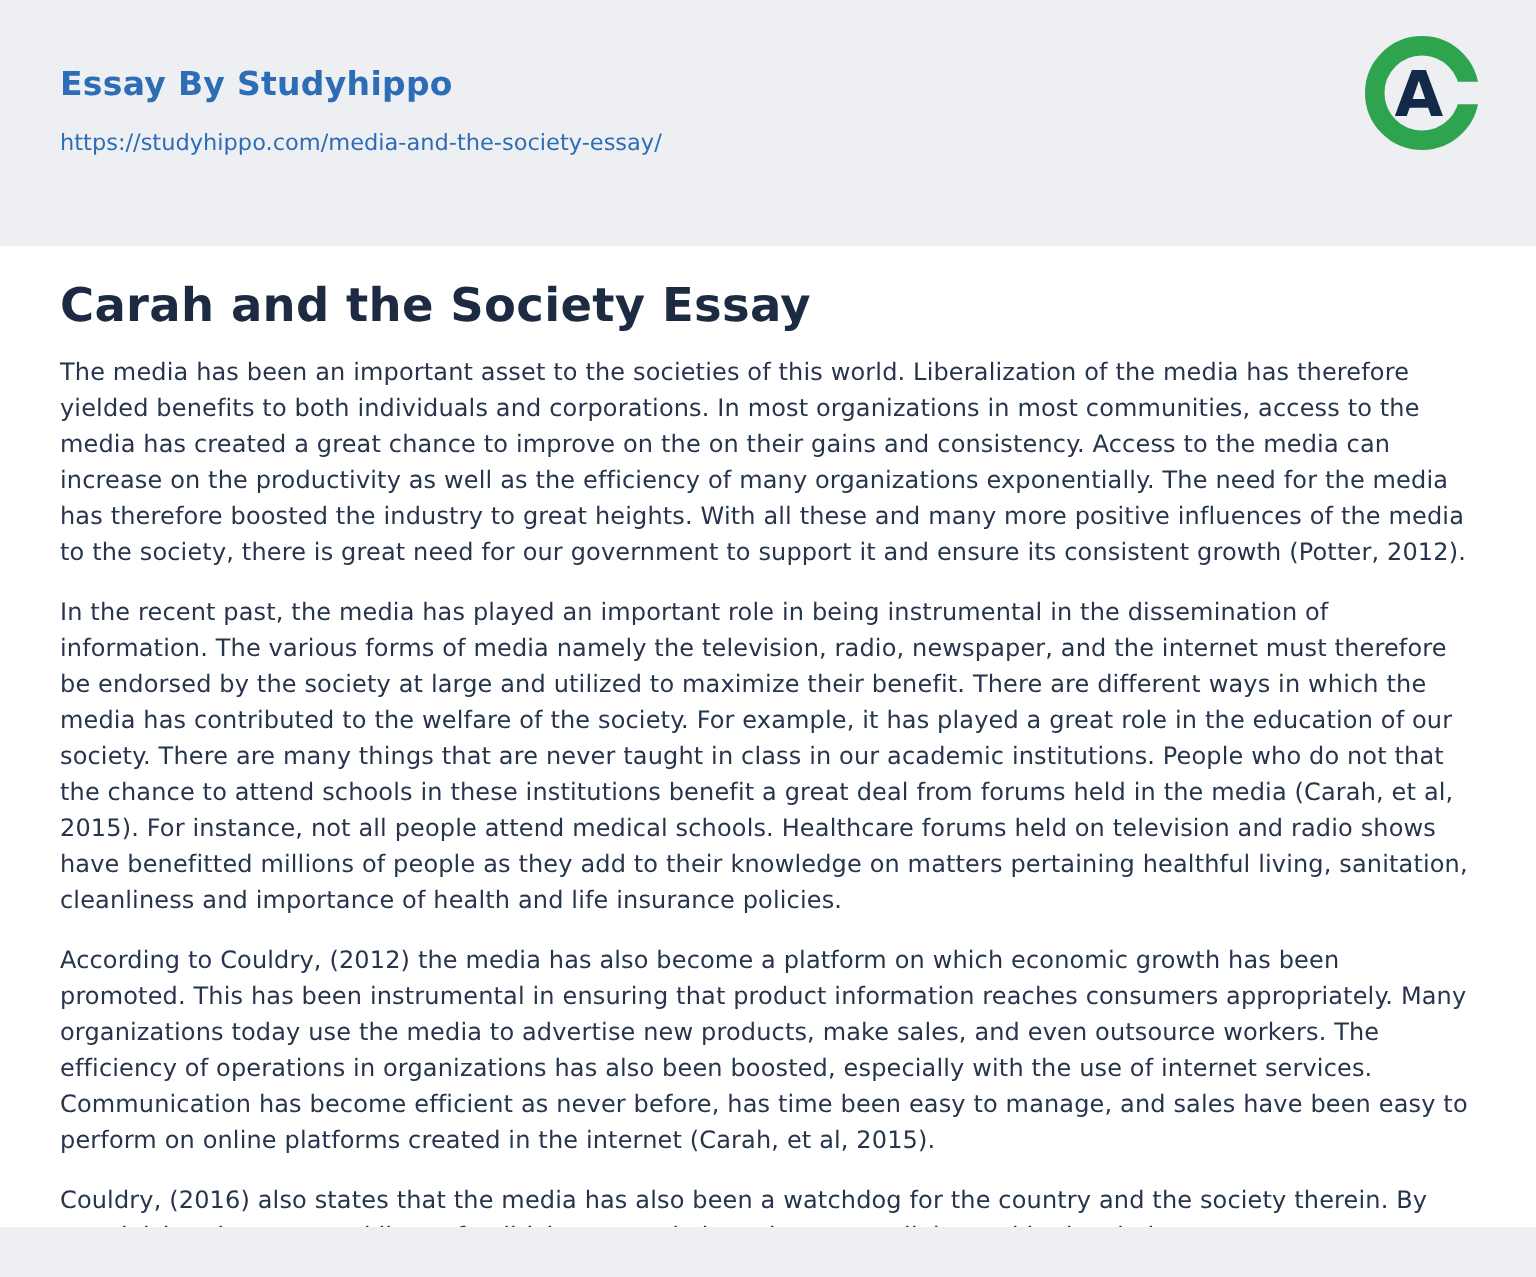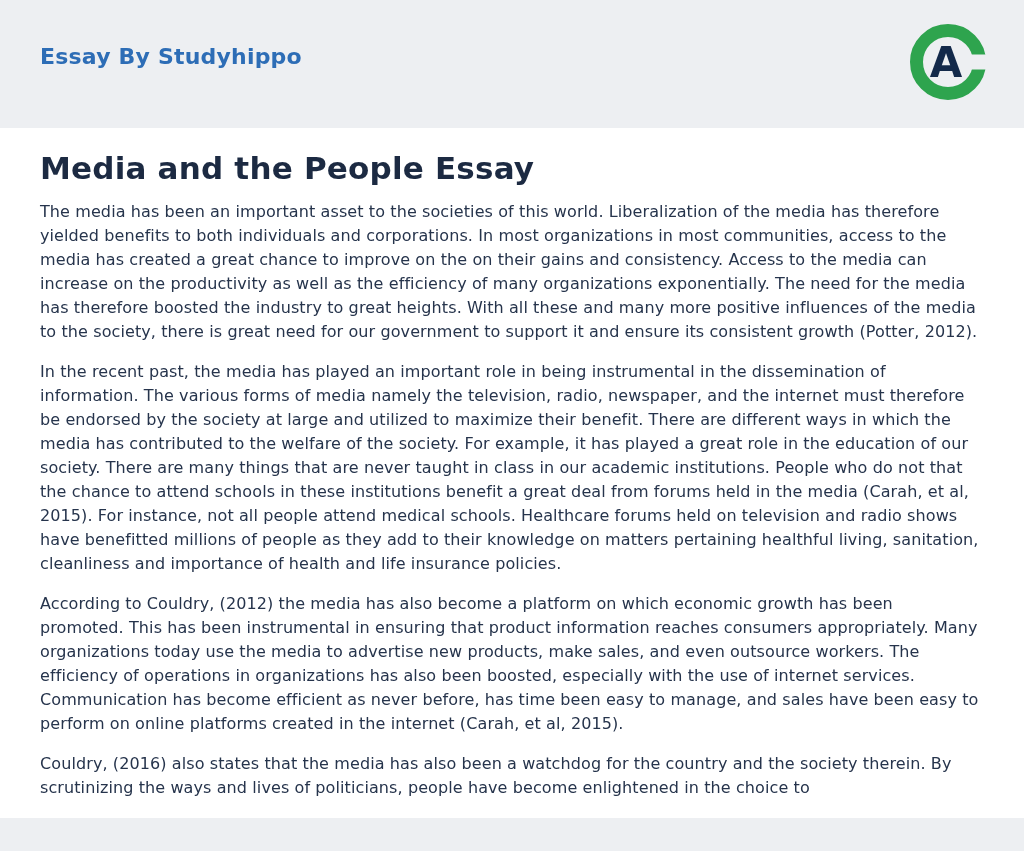--- a/index.html
+++ b/index.html
@@ -7,21 +7,21 @@
   body {
     font-family: "DejaVu Sans", "Liberation Sans", sans-serif;
     background: #ffffff;
     overflow: hidden;
     position: relative;
   }
 
   
   .page-header {
     background: #edeff2;
-    height: 128px;
+    height: 164px;
     padding: 0 40px;
     position: relative;
   }
   .source-title {
     color: #2d6db6;
     font-size: 22px;
     font-weight: bold;
     padding-top: 44px;
     letter-spacing: 0.2px;
   }
@@ -96,30 +96,31 @@
     width: 100%;
     height: 33px;
     background: #edeff2;
   }
 </style>
 </head>
 <body>
 
 <header class="page-header">
   <div class="source-title">Essay By Studyhippo</div>
+  <a class="source-url">https://studyhippo.com/media-and-the-society-essay/</a>
 
   <div class="logo">
     <div class="logo-ring"></div>
     <div class="logo-gap"></div>
     <div class="logo-letter">A</div>
   </div>
 </header>
 
 <main class="article">
-  <h1 class="article-title">Media and the People Essay</h1>
+  <h1 class="article-title">Carah and the Society Essay</h1>
   <div class="article-body">
       <p>The media has been an important asset to the societies of this world. Liberalization of the media has therefore yielded benefits to both individuals and corporations. In most organizations in most communities, access to the media has created a great chance to improve on the on their gains and consistency. Access to the media can increase on the productivity as well as the efficiency of many organizations exponentially. The need for the media has therefore boosted the industry to great heights. With all these and many more positive influences of the media to the society, there is great need for our government to support it and ensure its consistent growth (Potter, 2012).</p>
       <p>In the recent past, the media has played an important role in being instrumental in the dissemination of information. The various forms of media namely the television, radio, newspaper, and the internet must therefore be endorsed by the society at large and utilized to maximize their benefit. There are different ways in which the media has contributed to the welfare of the society. For example, it has played a great role in the education of our society. There are many things that are never taught in class in our academic institutions. People who do not that the chance to attend schools in these institutions benefit a great deal from forums held in the media (Carah, et al, 2015). For instance, not all people attend medical schools. Healthcare forums held on television and radio shows have benefitted millions of people as they add to their knowledge on matters pertaining healthful living, sanitation, cleanliness and importance of health and life insurance policies.</p>
       <p>According to Couldry, (2012) the media has also become a platform on which economic growth has been promoted. This has been instrumental in ensuring that product information reaches consumers appropriately. Many organizations today use the media to advertise new products, make sales, and even outsource workers. The efficiency of operations in organizations has also been boosted, especially with the use of internet services. Communication has become efficient as never before, has time been easy to manage, and sales have been easy to perform on online platforms created in the internet (Carah, et al, 2015).</p>
       <p>Couldry, (2016) also states that the media has also been a watchdog for the country and the society therein. By scrutinizing the ways and lives of politicians, people have become enlightened in the choice to</p>
     </div>
 </main>
 
 <footer class="page-footer"></footer>
 

